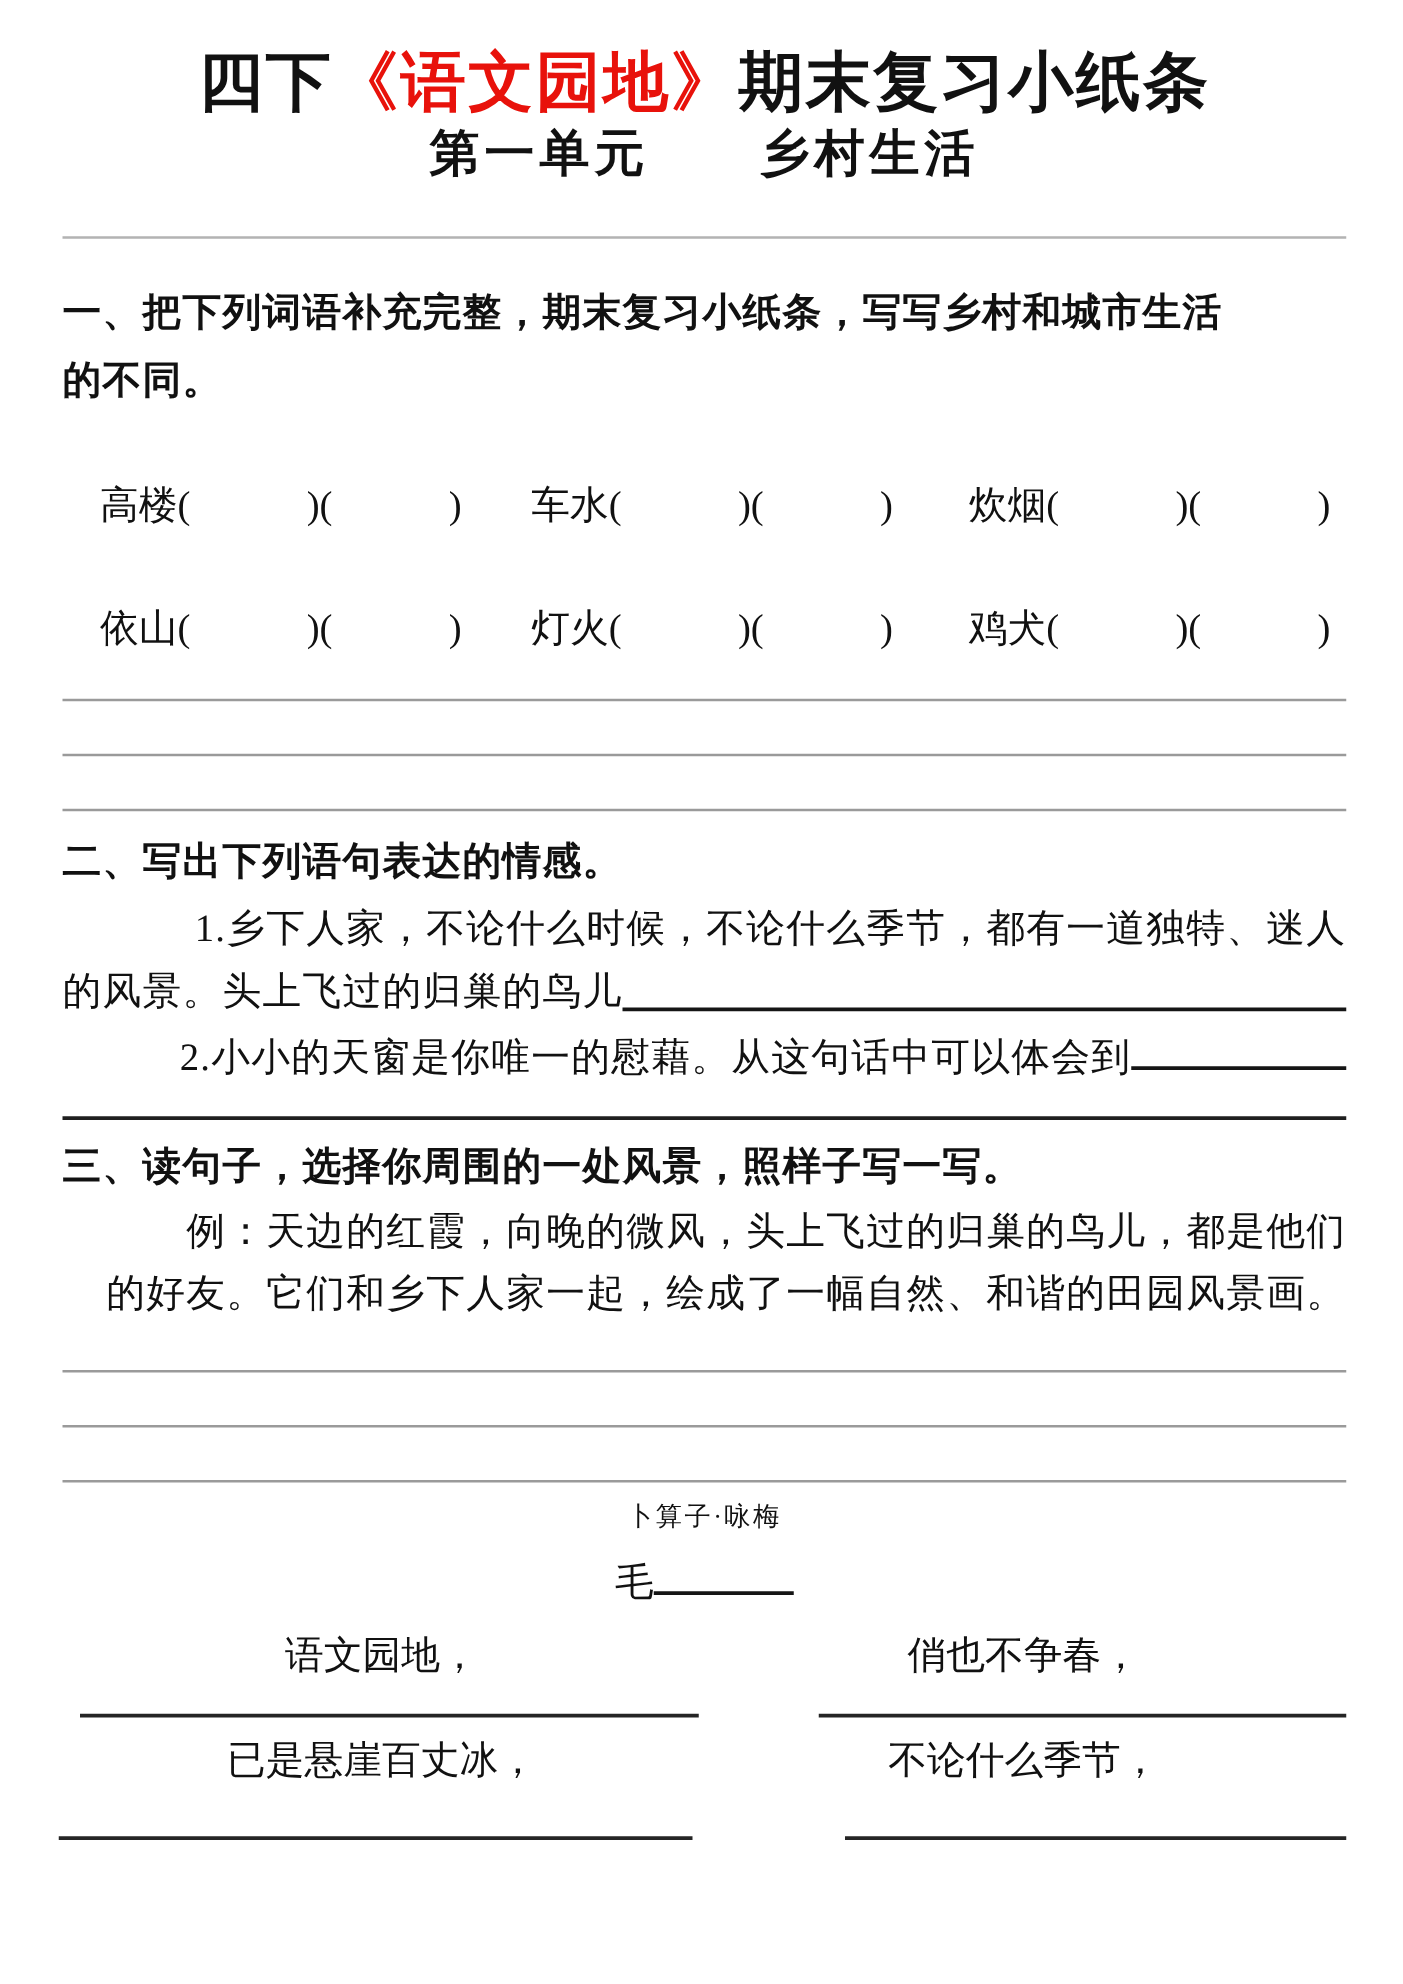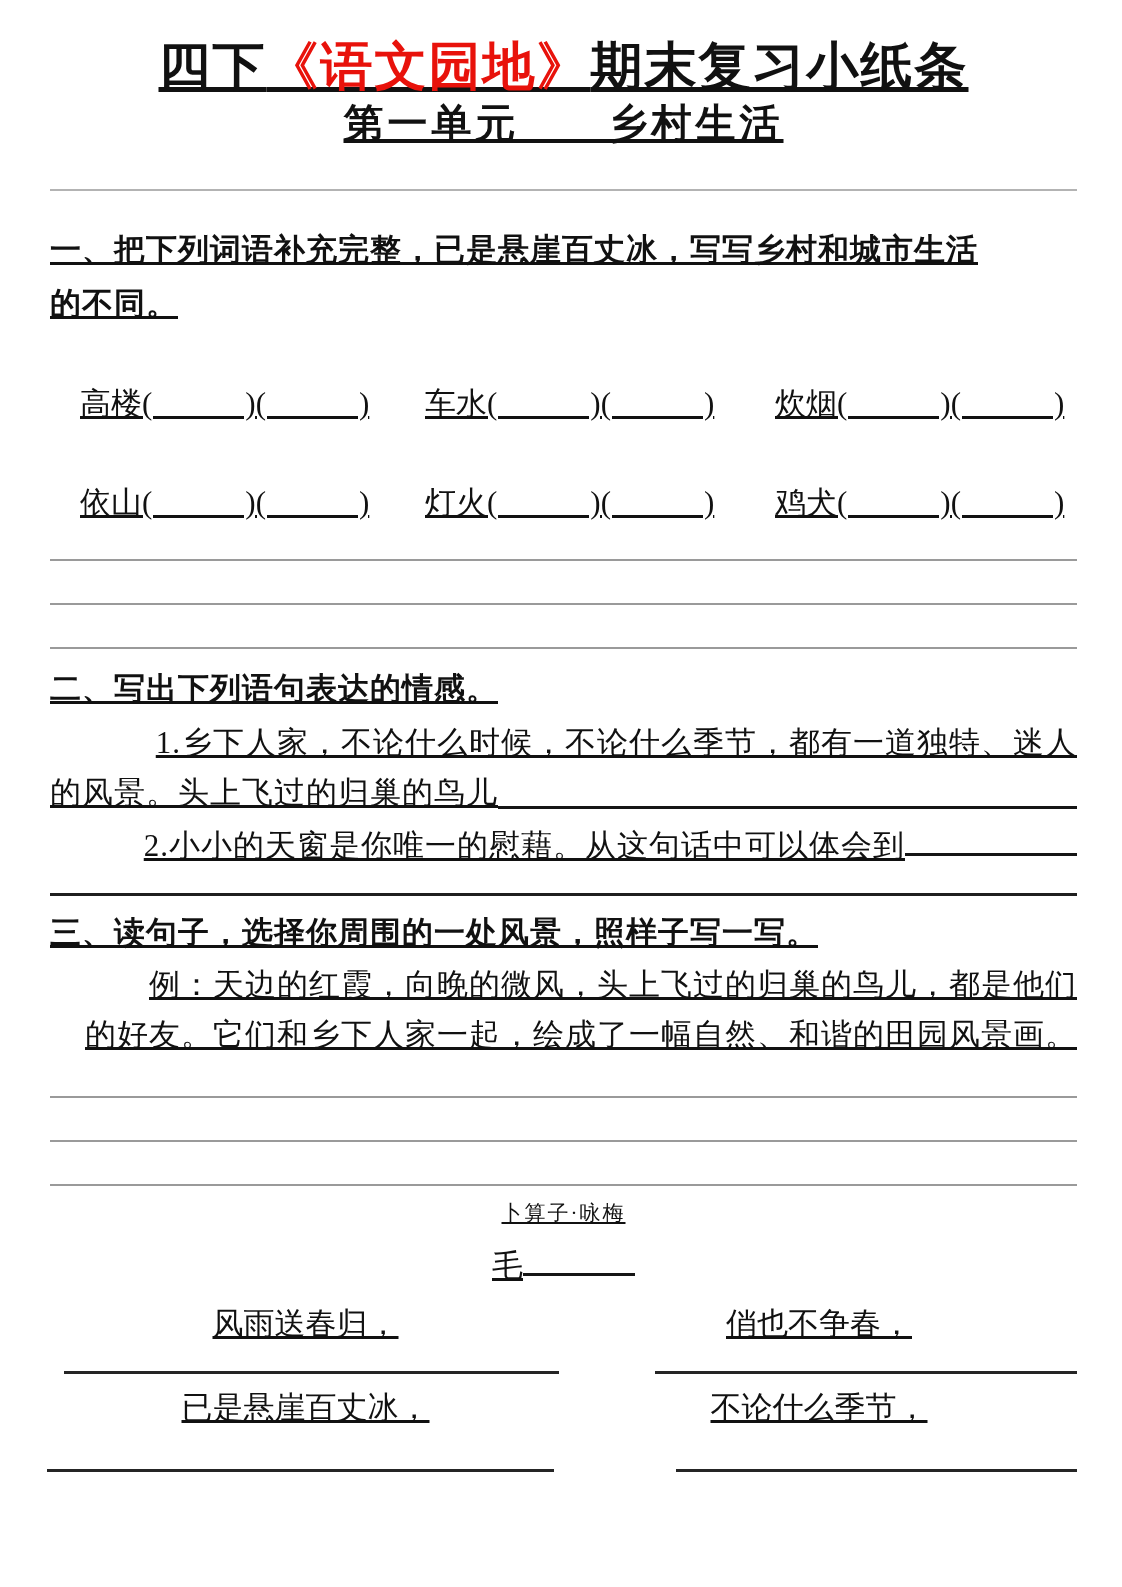--- a/index.html
+++ b/index.html
@@ -3,21 +3,21 @@
 <meta charset="utf-8">
 <style>
   * { margin:0; padding:0; box-sizing:border-box; }
   html,body { background:#ffffff; }
   body {
     width:1122px; height:1587px;
     font-family:"Liberation Serif","DejaVu Serif",serif;
     color:#111111;
     overflow:hidden;
   }
-  .page { width:1122px; height:1411px; padding:35px 45px 0 50px; background:#fff;text-decoration:underline; }
+  .page { width:1122px; height:1411px; padding:35px 45px 0 50px; background:#fff; }
 
   
   .title {
     text-align:center; font-size:52px; font-weight:bold; line-height:62px;
     font-family:"Liberation Sans","DejaVu Sans",sans-serif;
     letter-spacing:2px; white-space:nowrap;
   }
   .title .hl { color:#e8120b; }
   .subtitle {
     text-align:center; font-size:40px; font-weight:bold; line-height:52px;
@@ -83,21 +83,21 @@
 
 <div class="page">
 
   <div class="title"><span>四下</span><span class="hl">《语文园地》</span><span>期末复习小纸条</span></div>
 
   <div class="subtitle">第一单元　　乡村生活</div>
 
   <div class="divider-light"></div>
 
   <div class="sec-heading mt32">
-    <div>一、把下列词语补充完整，已是悬崖百丈冰，写写乡村和城市生活</div>
+    <div>一、把下列词语补充完整，期末复习小纸条，写写乡村和城市生活</div>
     <div>的不同。</div>
   </div>
 
   <div class="word-rows">
     <div class="word-row">
       <span class="c1">高楼(　　　)(　　　)</span>
       <span class="c2">车水(　　　)(　　　)</span>
       <span class="c3">炊烟(　　　)(　　　)</span>
     </div>
     <div class="word-row">
@@ -131,21 +131,21 @@
   <div class="ans-line ans-first-s3"></div>
   <div class="ans-line ans-gap"></div>
   <div class="ans-line ans-gap"></div>
 
 
   <div class="poem-title">卜算子·咏梅</div>
 
   <div class="poem-author"><span>毛</span><span class="blank blank-author"></span></div>
 
   <div class="verse-row first">
-    <div class="verse-cell-l">风雨送春归，</div>
+    <div class="verse-cell-l">语文园地，</div>
     <div class="verse-cell-r">俏也不争春，</div>
   </div>
 
   <div class="verse-lines mid">
     <div class="vline mid-l"></div>
     <div class="vline mid-r"></div>
   </div>
 
   <div class="verse-row second">
     <div class="verse-cell-l">已是悬崖百丈冰，</div>

